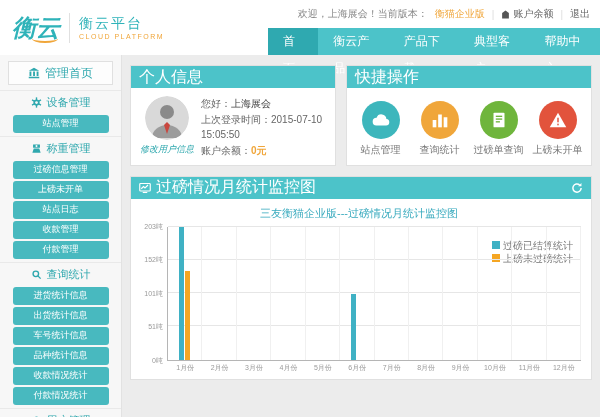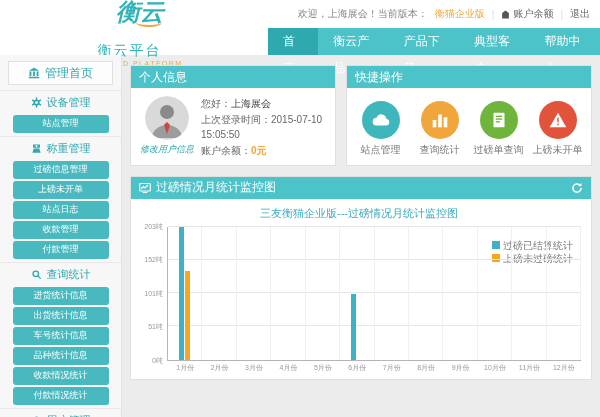--- a/index.html
+++ b/index.html
@@ -2,21 +2,21 @@
 <html><head>
 <meta charset="utf-8">
 <style>
   *{margin:0;padding:0;box-sizing:border-box;}
   html,body{width:600px;height:417px;overflow:hidden;background:#ececec;
     font-family:"Liberation Sans","DejaVu Sans",sans-serif;}
   a{text-decoration:none;cursor:pointer;}
 
   
   .header{height:55px;background:#fff;display:flex;}
-  .logo-area{width:268px;display:flex;align-items:center;padding-left:12px;gap:9px;flex-direction:column;}
+  .logo-area{width:268px;display:flex;align-items:center;padding-left:12px;gap:9px;}
   .logo-mark{font-size:24px;font-weight:bold;font-style:italic;color:#2fb3b9;position:relative;line-height:1;}
   .logo-swoosh{position:absolute;left:20px;bottom:-3px;width:26px;height:9px;
     border-bottom:2px solid #f0a63a;border-radius:50%;}
   .brand-divider{width:1px;height:30px;background:#e0e0e0;}
   .brand-name{font-size:14px;color:#2fb3b9;letter-spacing:2px;}
   .brand-sub{font-size:7px;color:#f0a63a;letter-spacing:1.5px;}
   .header-right{flex:1;display:flex;flex-direction:column;}
   .top-links{height:28px;display:flex;align-items:center;justify-content:flex-end;gap:7px;
     padding-right:10px;font-size:10px;color:#888;}
   .top-links a{color:#666;}
@@ -37,21 +37,21 @@
   .side-section{border-top:1px solid #e9e9e9;margin-top:3px;padding-top:2px;}
   .side-title{display:flex;align-items:center;justify-content:center;gap:5px;color:#2fa8ae;font-size:11px;padding:2px 0 3px;}
   .side-btn{display:block;width:96px;margin:2px auto;background:#48b9bf;color:#fff;font-size:9px;
     text-align:center;padding:2px 0 3px;border-radius:3px;}
   .icon{display:inline-flex;align-items:center;}
 
   
   .main{flex:1;padding:10px 8px;}
   .top-panels{display:flex;gap:10px;}
   .panel{background:#fff;border:1px solid #e0e0e0;}
-  .panel-header{background:#4cc3c9;color:#fff;font-size:12px;height:22px;display:flex;
+  .panel-header{background:#4cc3c9;color:#fff;font-size:16px;height:22px;display:flex;
     align-items:center;justify-content:space-between;padding:0 8px;}
   .chart-header-left{display:flex;align-items:center;gap:5px;}
 
   
   .personal{width:206px;flex:none;}
   .personal-body{display:flex;flex-wrap:wrap;padding:8px 8px 6px;gap:6px;}
   .avatar-col{width:56px;text-align:center;font-style:italic;}
   .avatar{width:44px;height:44px;border-radius:50%;overflow:hidden;margin:0 auto;}
   .edit-link{font-size:9px;color:#2fa8ae;display:block;margin-top:3px;}
   .info-col{flex:1;font-size:10px;color:#666;line-height:1.55;}

